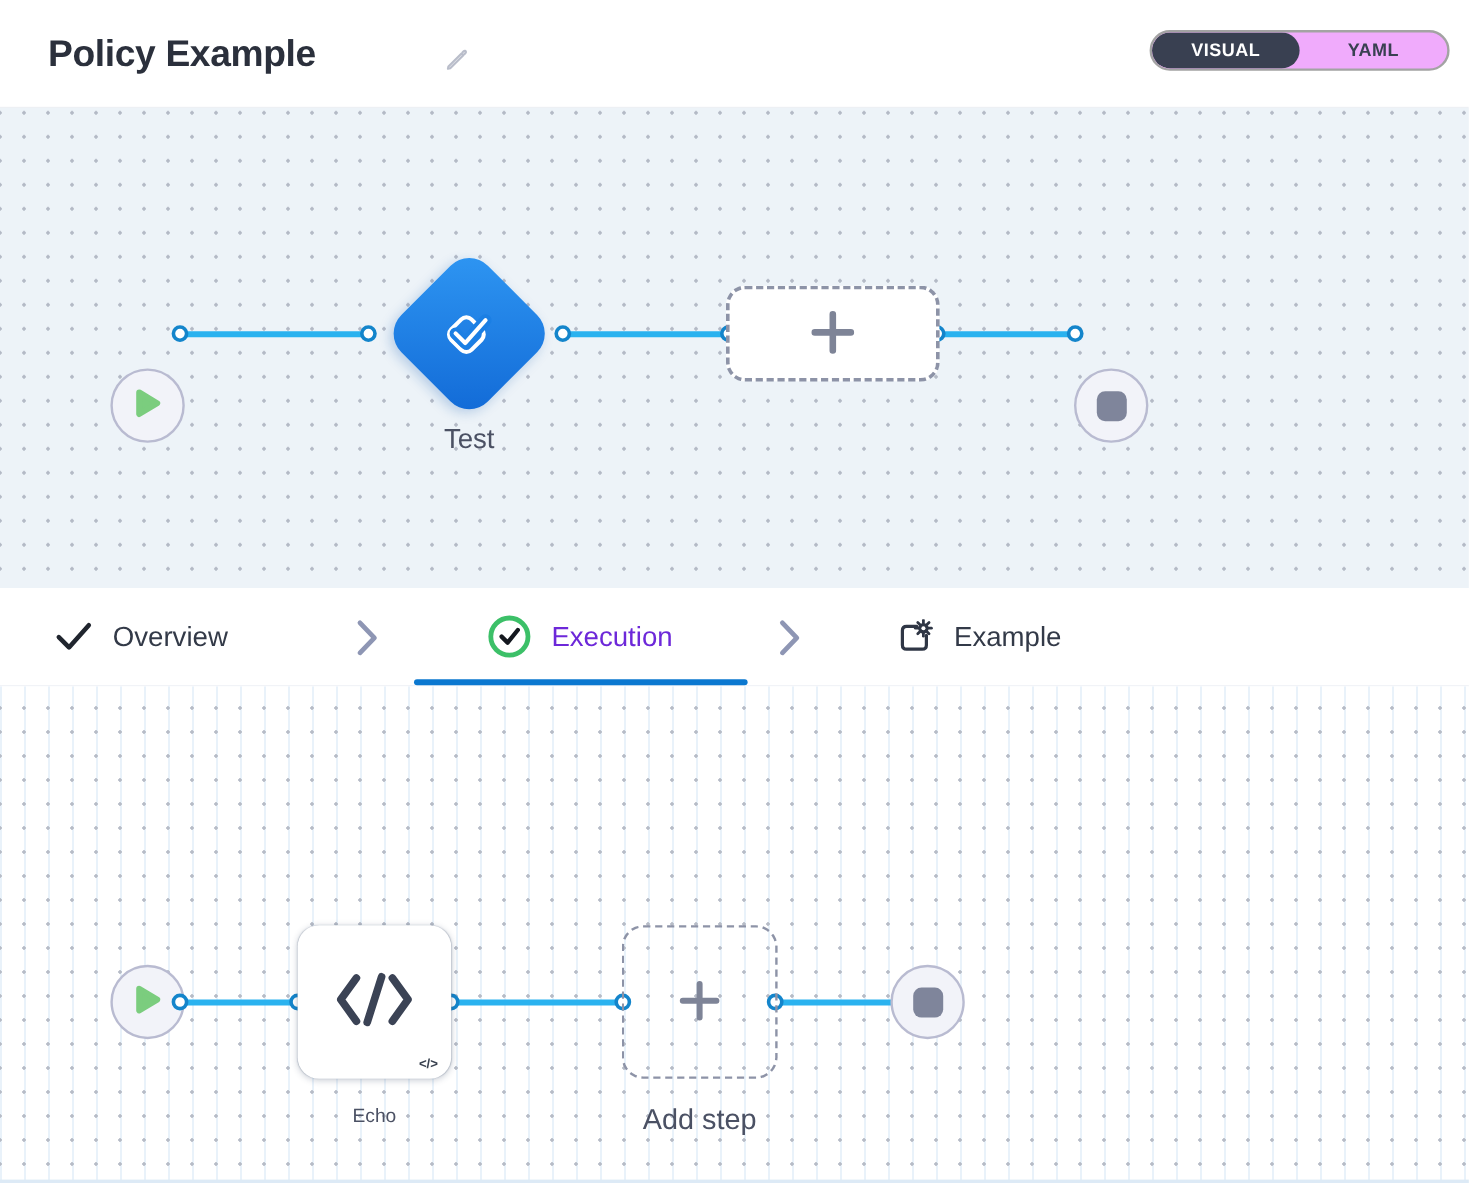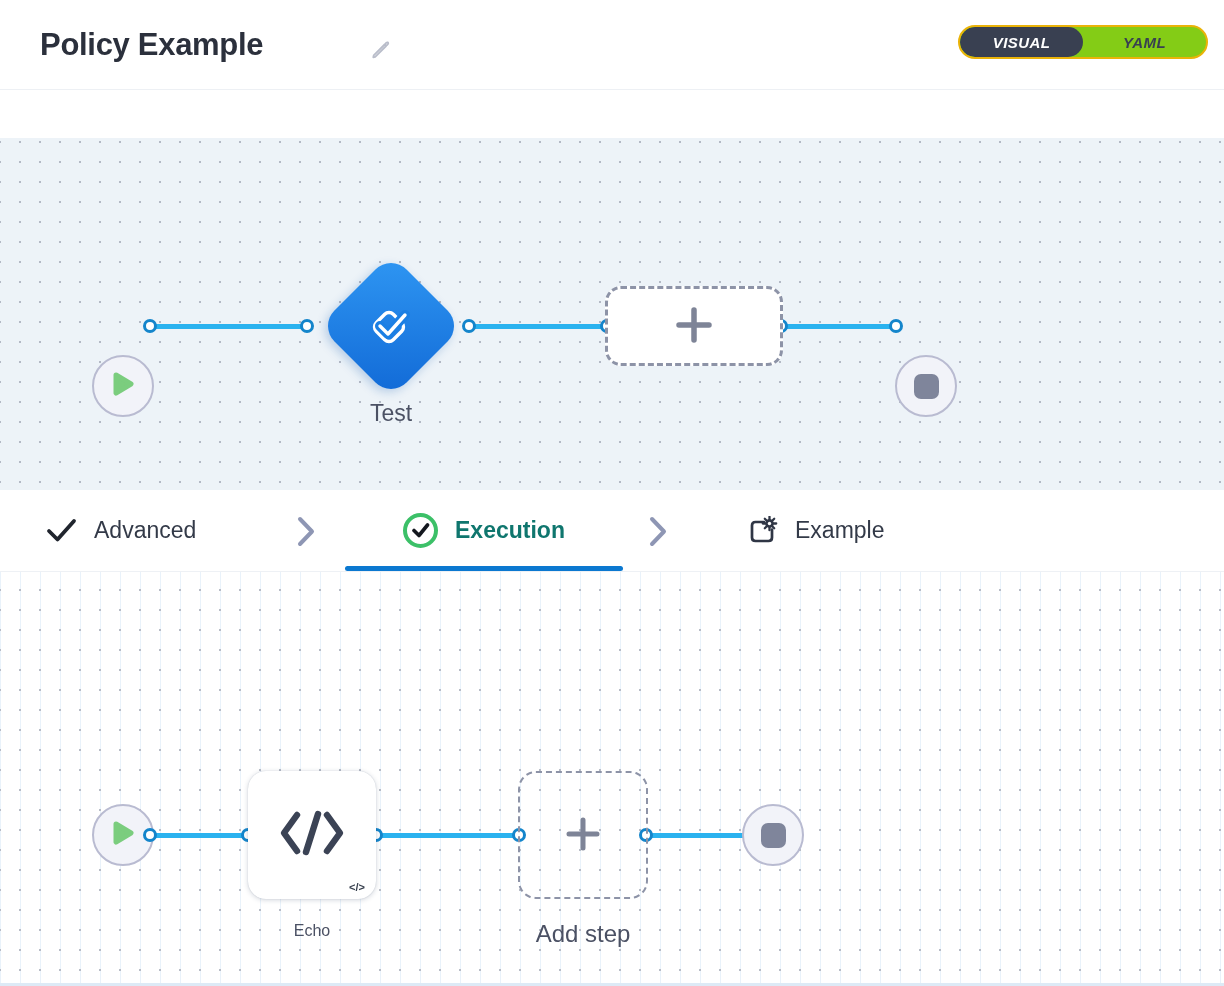--- a/index.html
+++ b/index.html
@@ -8,32 +8,32 @@
   .abs { position:absolute; }
 
   
   .header { position:relative; width:1224px; height:90px; background:#fff;
             border-bottom:1px solid #edf0f4; }
   .page-title { position:absolute; left:40px; top:27px; font-size:31px; font-weight:700;
                 color:#2b303c; letter-spacing:-0.3px; }
   .pencil-btn { position:absolute; left:368px; top:38px; width:26px; height:26px;
                 background:none; border:none; cursor:pointer; }
   .view-toggle { position:absolute; right:16px; top:25px; width:250px; height:34px;
-                 border:2px solid #eab308; border-radius:18px; background:#84cc16;
-                 display:flex; overflow:hidden;font-style:italic; }
+                 border:2px solid #a3a3a3; border-radius:18px; background:#f0abfc;
+                 display:flex; overflow:hidden; }
   .toggle-seg { flex:1; display:flex; align-items:center; justify-content:center;
                 font-size:15px; font-weight:700; letter-spacing:0.4px; cursor:pointer; }
   .toggle-seg.selected { background:#394051; color:#fff; border-radius:16px; }
   .toggle-seg.unselected { color:#394051; }
 
   
   .canvas-top { position:absolute; left:0; top:90px; width:1224px; height:400px;
     background-color:#edf3f8;
     background-image:radial-gradient(#b3b9c5 1.3px, transparent 1.4px);
-    background-size:20px 20px; background-position:10px 14px;margin-top:48px; }
+    background-size:20px 20px; background-position:10px 14px; }
   .canvas-bottom { position:absolute; left:0; top:572px; width:1224px; height:414px;
     background-color:#ffffff;
     background-image:
       radial-gradient(#b7bcc7 1.3px, transparent 1.4px),
       linear-gradient(to right, #e9f2fa 1.5px, transparent 1.5px);
     background-size:20px 20px, 20px 20px; background-position:10px 8px, 0 0; }
   .canvas-bottom-edge { position:absolute; left:0; bottom:0; width:100%; height:3px;
     background:#ddeaf6; }
 
   
@@ -63,21 +63,21 @@
     position:relative; cursor:pointer; }
   .step-card-badge { position:absolute; right:11px; bottom:6px; font-size:11px;
     font-weight:700; color:#39414f; }
 
   
   .tab-bar { position:absolute; left:0; top:490px; width:1224px; height:82px;
     background:#fff; border-bottom:1px solid #eef1f5; }
   .tab { position:absolute; top:0; height:100%; display:flex; align-items:center;
     cursor:pointer; }
   .tab-label { font-size:23px; color:#333a48; }
-  .tab-label.active { font-weight:700; color:#0f766e; }
+  .tab-label.active { font-weight:400; color:#6d28d9; }
   .tab-chevron { position:absolute; top:26px; }
   .green-check-circle { width:35px; height:35px; border-radius:50%;
     border:4px solid #3cc068; background:#fff; display:flex;
     align-items:center; justify-content:center; }
   .active-underline { position:absolute; left:0; bottom:0; width:100%; height:5px;
     border-radius:3px; background:#0b78d0; }
 </style>
 </head>
 <body>
 
@@ -150,21 +150,21 @@
 </div>
 
 <div class="tab-bar">
 
   <div class="tab" style="left:46px;">
     <span style="margin-right:17px; display:flex;">
       <svg width="31" height="25" viewBox="0 0 31 25" fill="none">
         <path d="M3 13 L11.5 21.5 L28 3" stroke="#20252e" stroke-width="3.8" stroke-linecap="round" stroke-linejoin="round"></path>
       </svg>
     </span>
-    <span class="tab-label">Advanced</span>
+    <span class="tab-label">Overview</span>
   </div>
 
   <span class="tab-chevron" style="left:296px;">
     <svg width="20" height="31" viewBox="0 0 20 31" fill="none">
       <path d="M4 3 L16 15.5 L4 28" stroke="#8e96b4" stroke-width="4" stroke-linecap="round" stroke-linejoin="round"></path>
     </svg>
   </span>
 
   <div class="tab" style="left:345px; width:278px; justify-content:center;">
     <span class="green-check-circle" style="margin-right:17px;">

